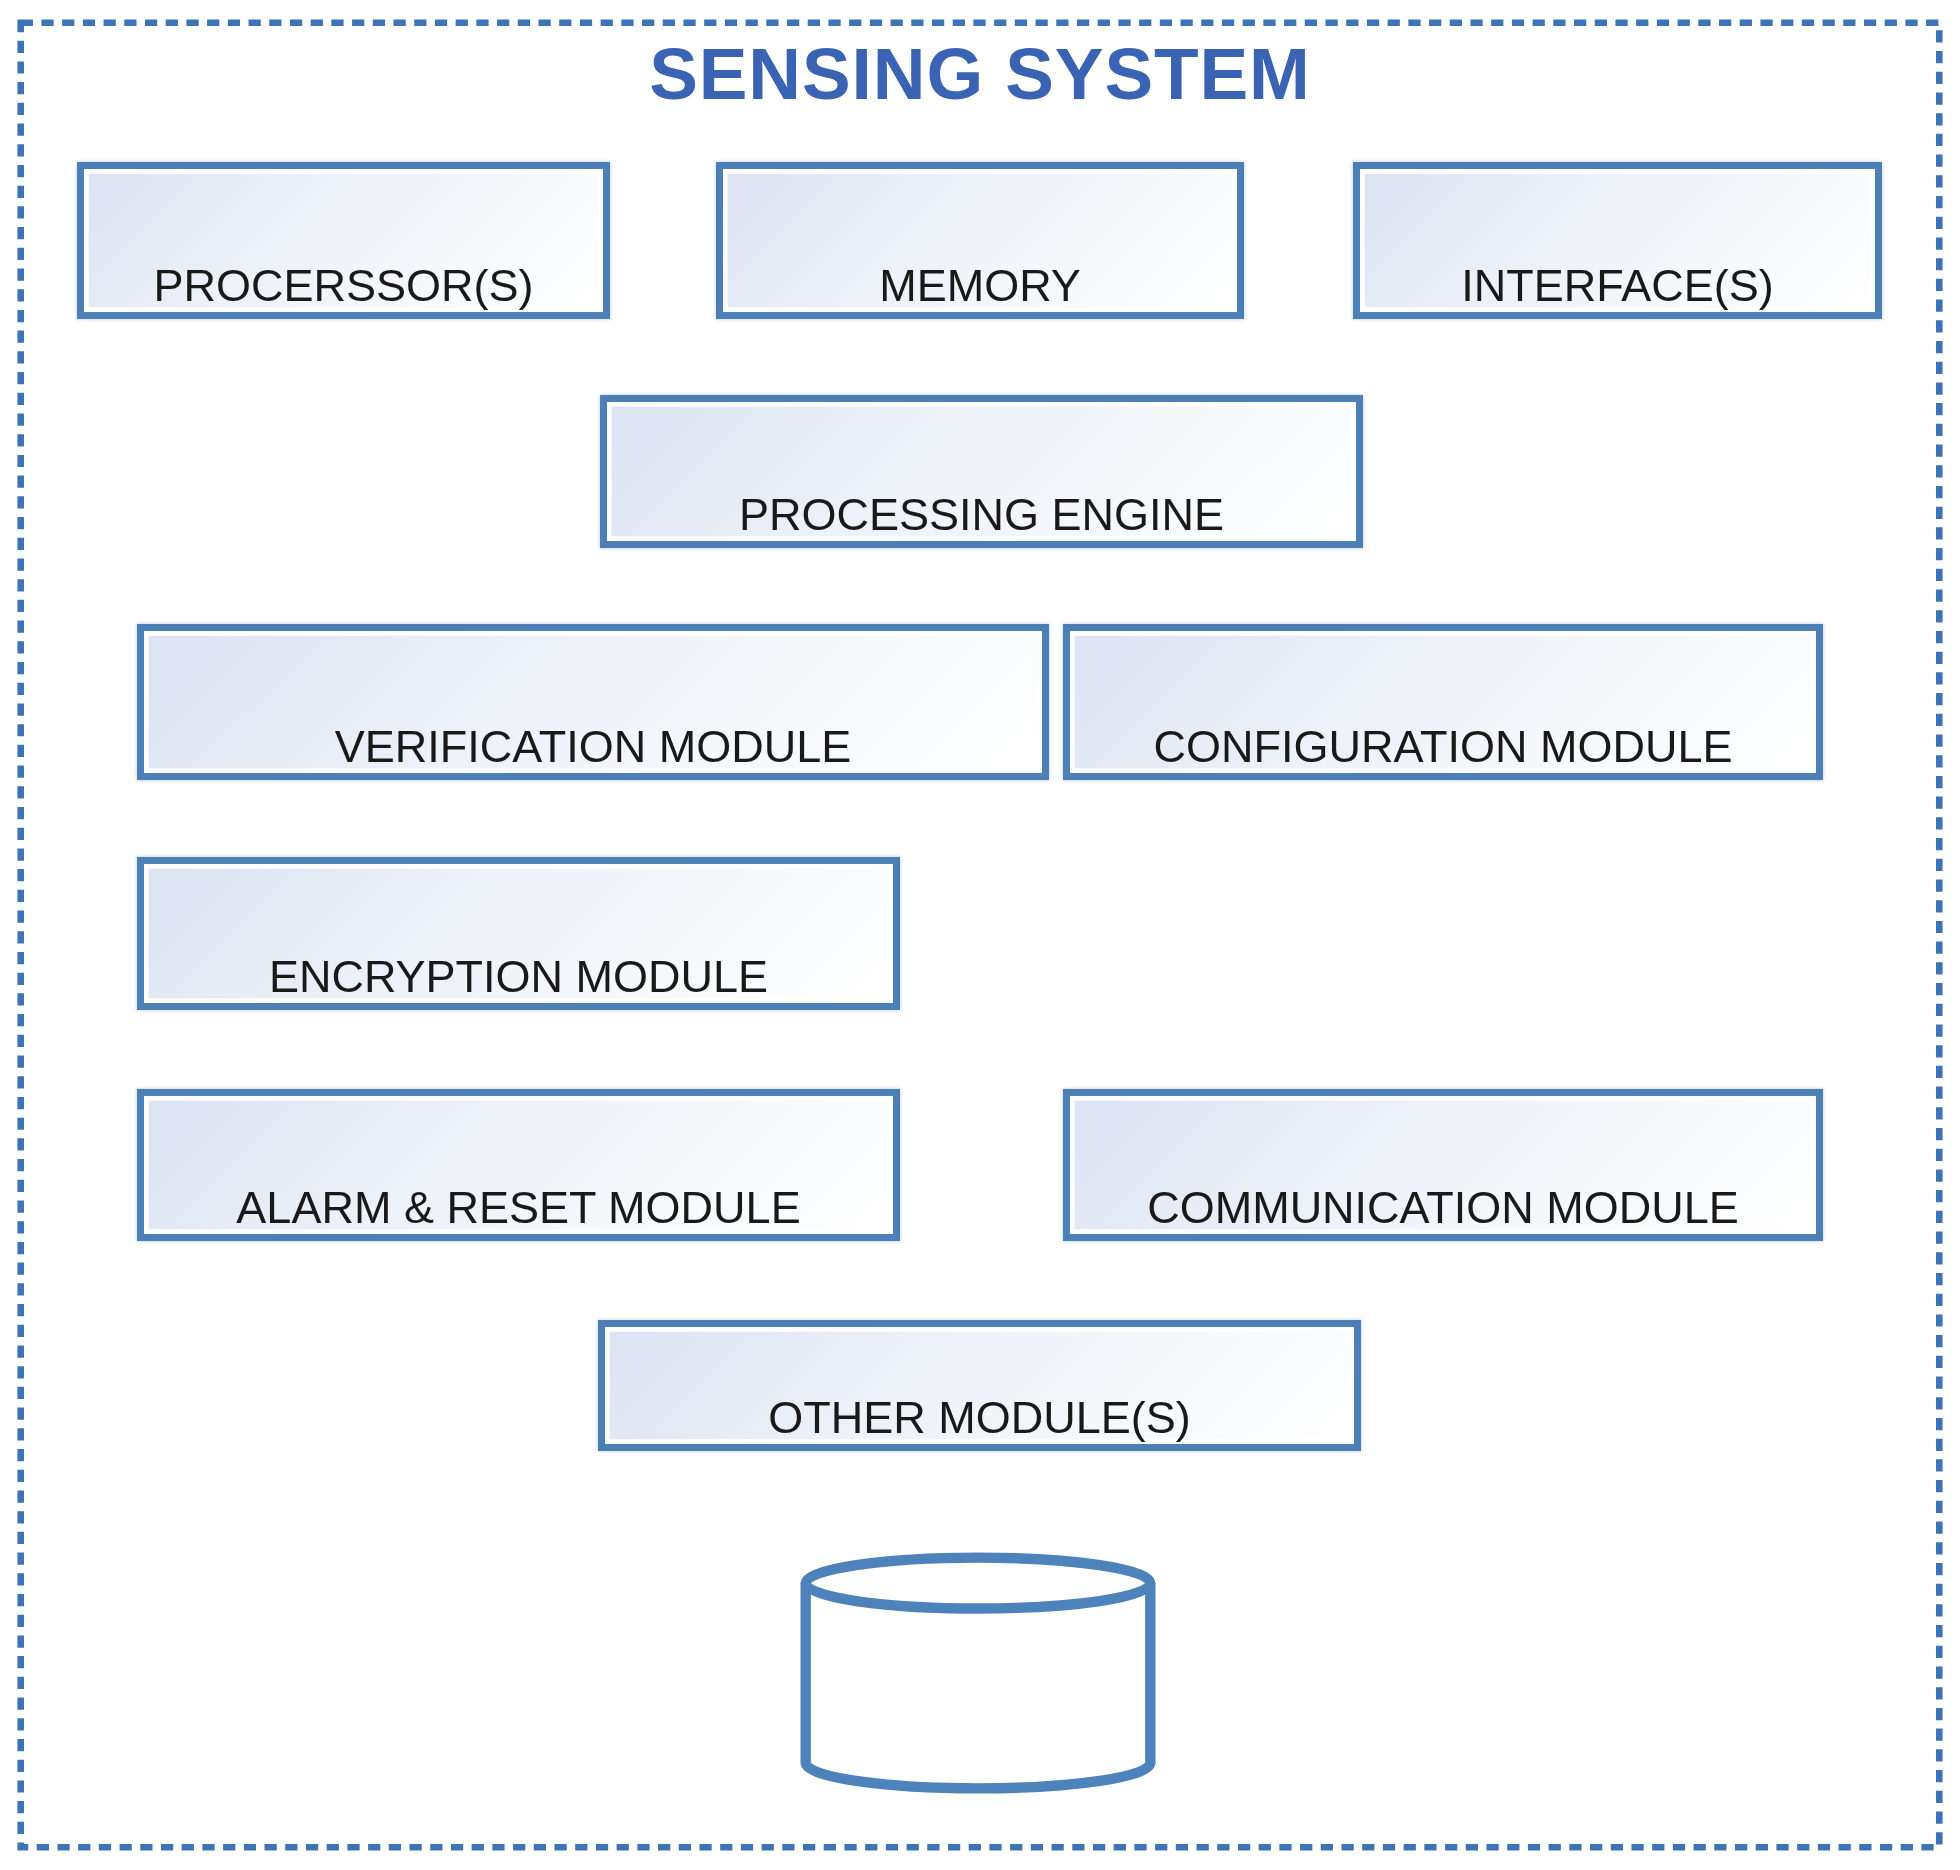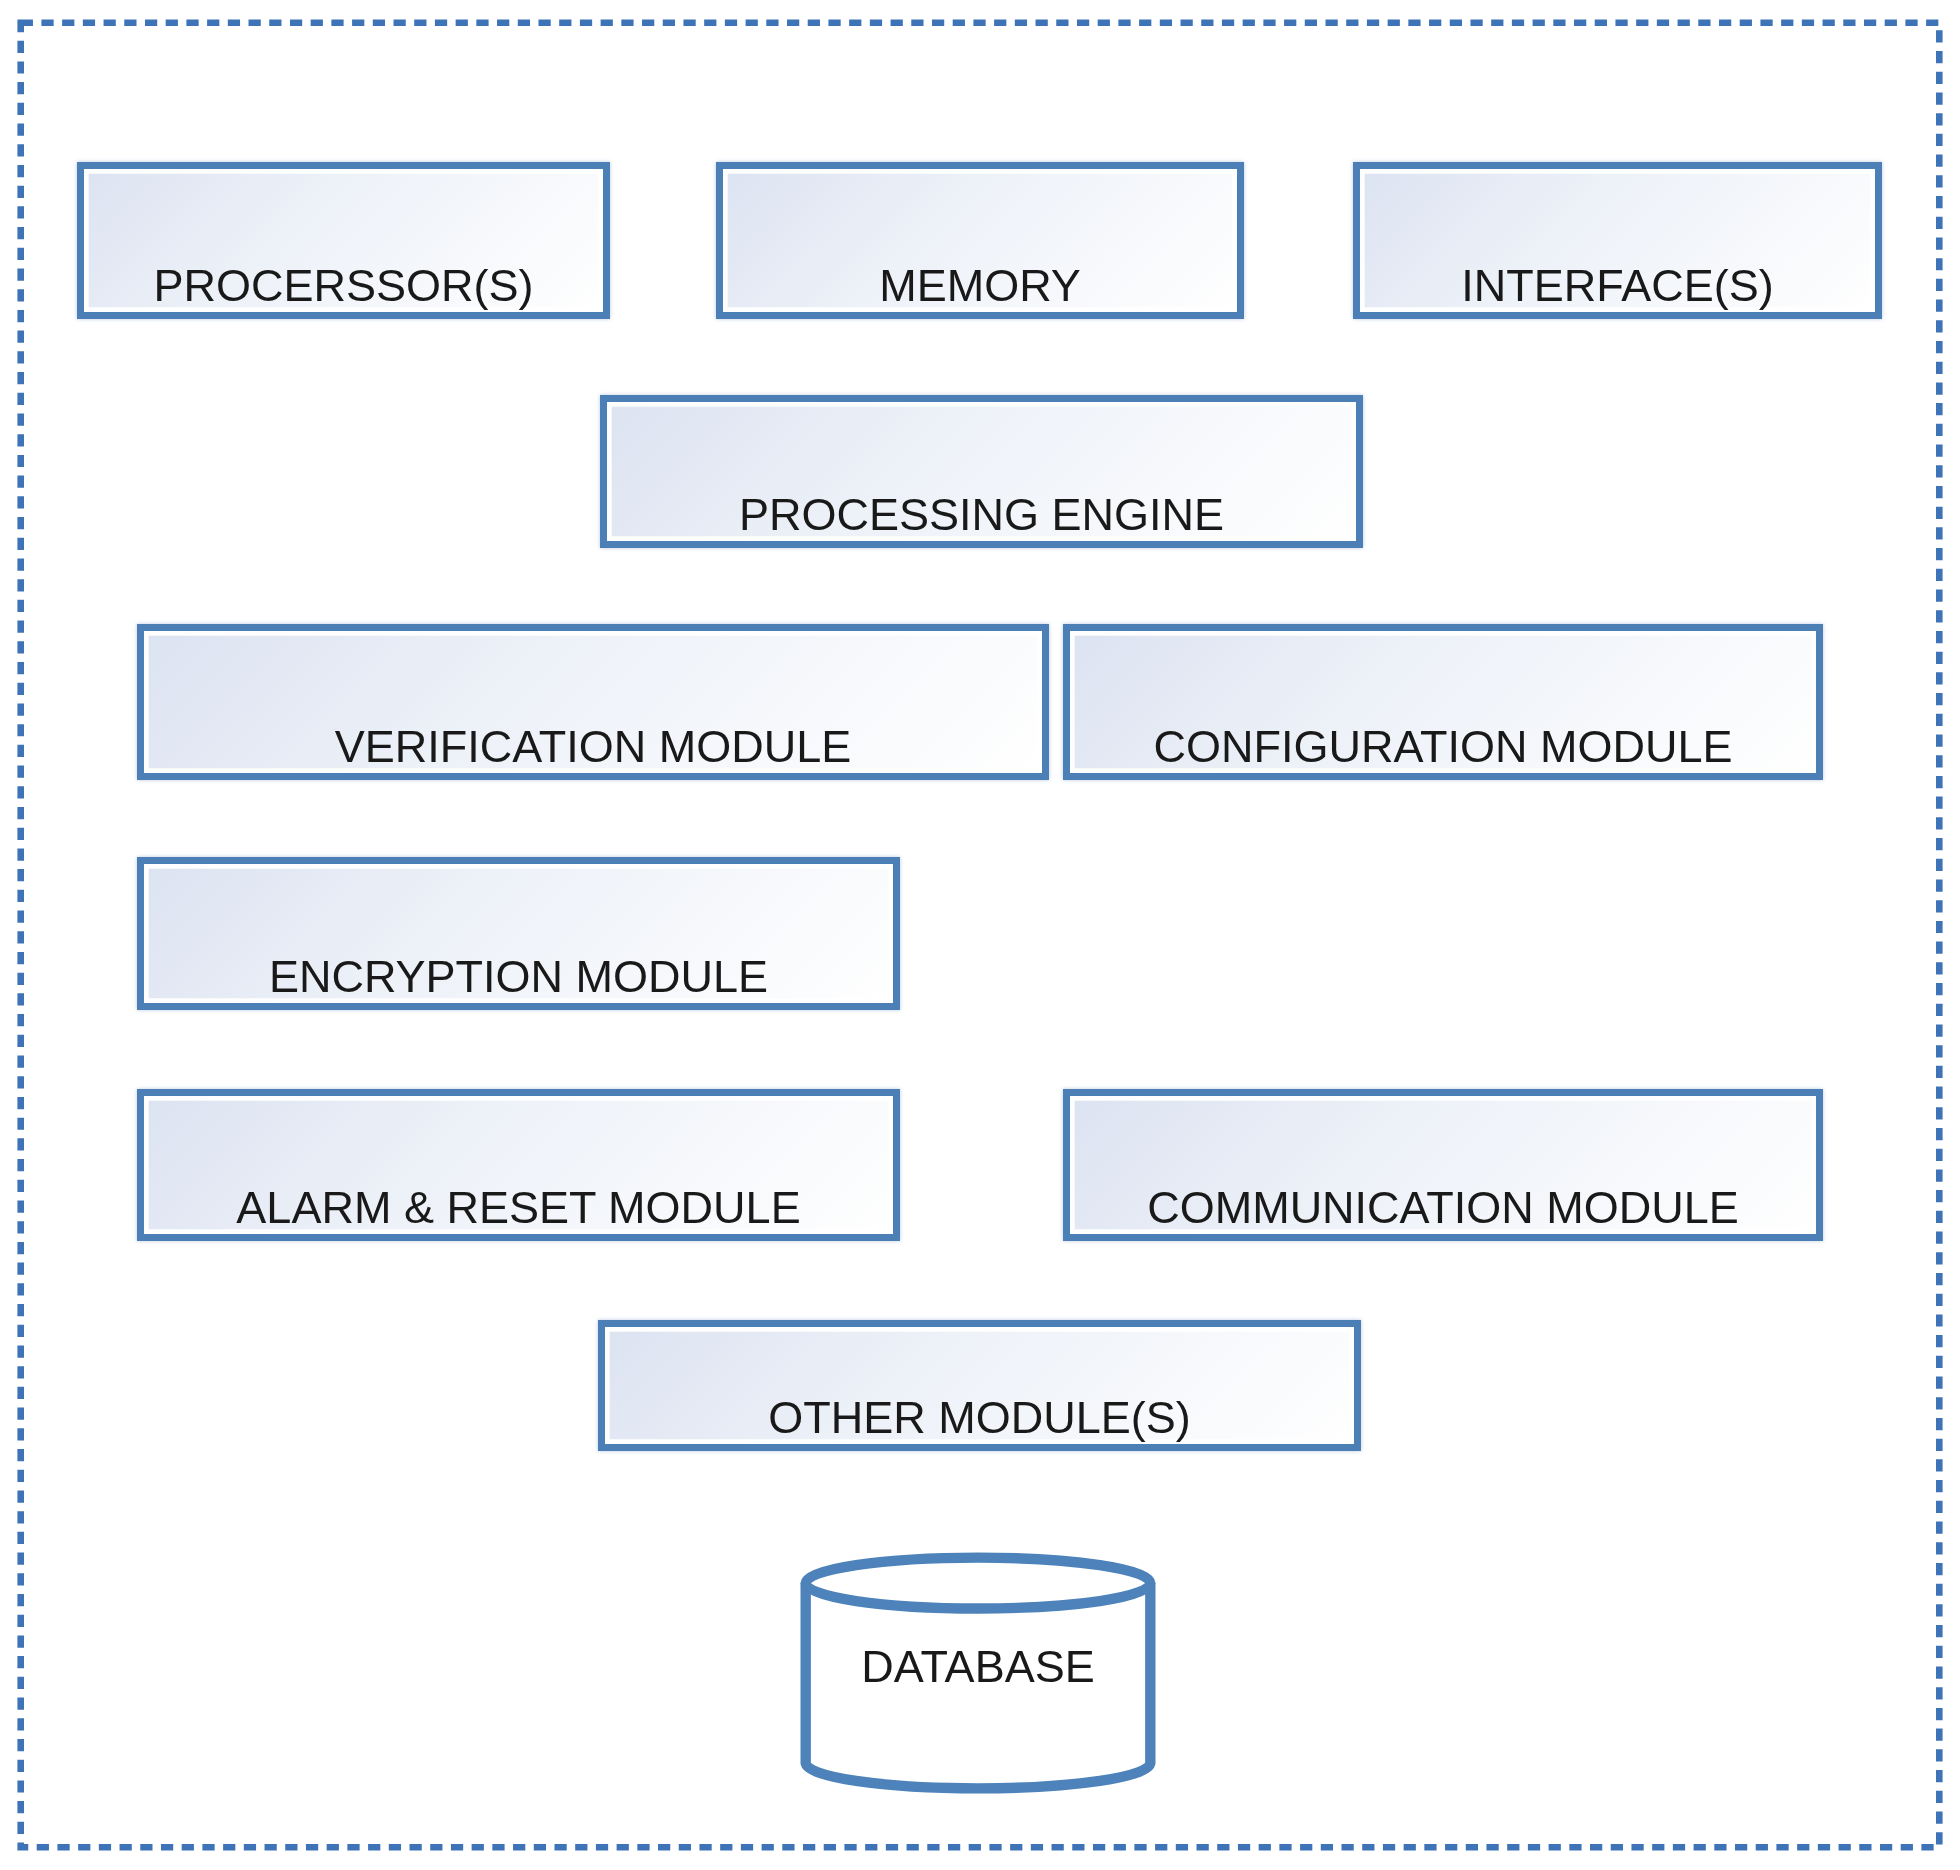--- a/index.html
+++ b/index.html
@@ -55,20 +55,21 @@
 </style>
 </head>
 <body>
 
 <div id="canvas">
 
   <svg id="frame-svg" width="1960" height="1870" viewBox="0 0 2082 1986">
     <rect x="22" y="24" width="2038" height="1938" fill="none" stroke="#3e73b8" stroke-width="7" stroke-dasharray="13 9"></rect>
   </svg>
 
+  <div class="title">SENSING SYSTEM</div>
 
   <div class="box" style="left:77px;top:162px;width:533px;height:157px">
     <span class="lbl">PROCERSSOR(S)</span>
   </div>
 
   <div class="box" style="left:716px;top:162px;width:528px;height:157px">
     <span class="lbl">MEMORY</span>
   </div>
 
   <div class="box" style="left:1353px;top:162px;width:529px;height:157px">
@@ -102,17 +103,16 @@
 
   <div class="box" style="left:598px;top:1320px;width:763px;height:131px">
     <span class="lbl">OTHER MODULE(S)</span>
   </div>
 
   <div class="cyl">
     <svg width="356" height="242" viewBox="0 0 378 257">
       <path d="M 6 33 L 6 224 A 183 27 0 0 0 372 224 L 372 33" fill="#ffffff" stroke="#4d83ba" stroke-width="11" stroke-linejoin="round"></path>
       <ellipse cx="189" cy="33" rx="183" ry="27" fill="#ffffff" stroke="#4d83ba" stroke-width="11"></ellipse>
     </svg>
-    <span class="cyl-label">DATABASE</span>
   </div>
 
 </div>
 
 
 </body></html>

